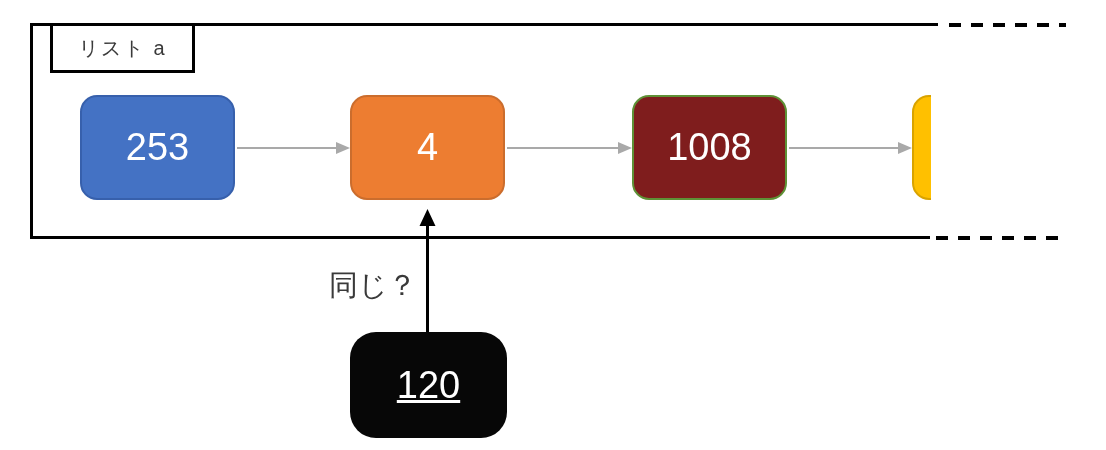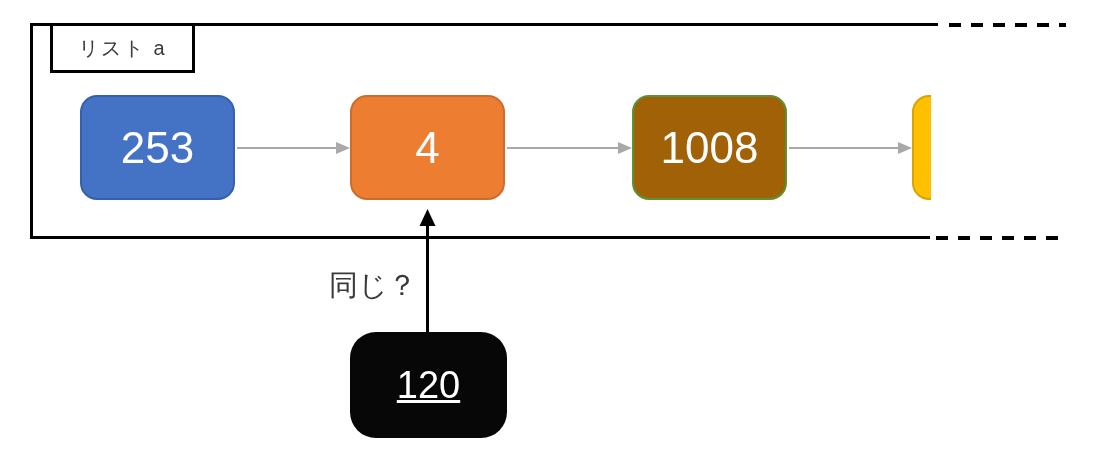--- a/index.html
+++ b/index.html
@@ -27,25 +27,25 @@
     position: absolute; left: 50px; top: 23px; width: 145px; height: 50px;
     border: 3px solid #000000; background: #ffffff; box-sizing: border-box;
     display: flex; align-items: center; justify-content: center;
     font-size: 20px; color: #3a3a3a; letter-spacing: 2px;
   }
   
   .node {
     position: absolute; top: 95px; width: 155px; height: 105px;
     border-radius: 17px; box-sizing: border-box;
     display: flex; align-items: center; justify-content: center;
-    font-size: 44px; color: #ffffff;
+    font-size: 38px; color: #ffffff;
   }
   .node-blue   { left: 80px;  background: #4472C4; border: 2px solid #3760AC; }
   .node-orange { left: 350px; background: #ED7D31; border: 2px solid #CB6D2D; }
-  .node-green  { left: 632px; background: #a16207; border: 2px solid #5E9136; }
+  .node-green  { left: 632px; background: #7f1d1d; border: 2px solid #5E9136; }
   .node-clip   { position: absolute; left: 912px; top: 95px; width: 19px; height: 105px; overflow: hidden; }
   .node-yellow { position: absolute; left: 0; top: 0; width: 155px; height: 105px;
                  background: #FFC000; border: 2px solid #D9A300; border-radius: 17px;
                  box-sizing: border-box; }
   
   .node-black {
     position: absolute; left: 350px; top: 332px; width: 157px; height: 106px;
     border-radius: 26px; background: #070707;
     display: flex; align-items: center; justify-content: center;
     font-size: 38px; color: #ffffff; text-decoration: underline;

